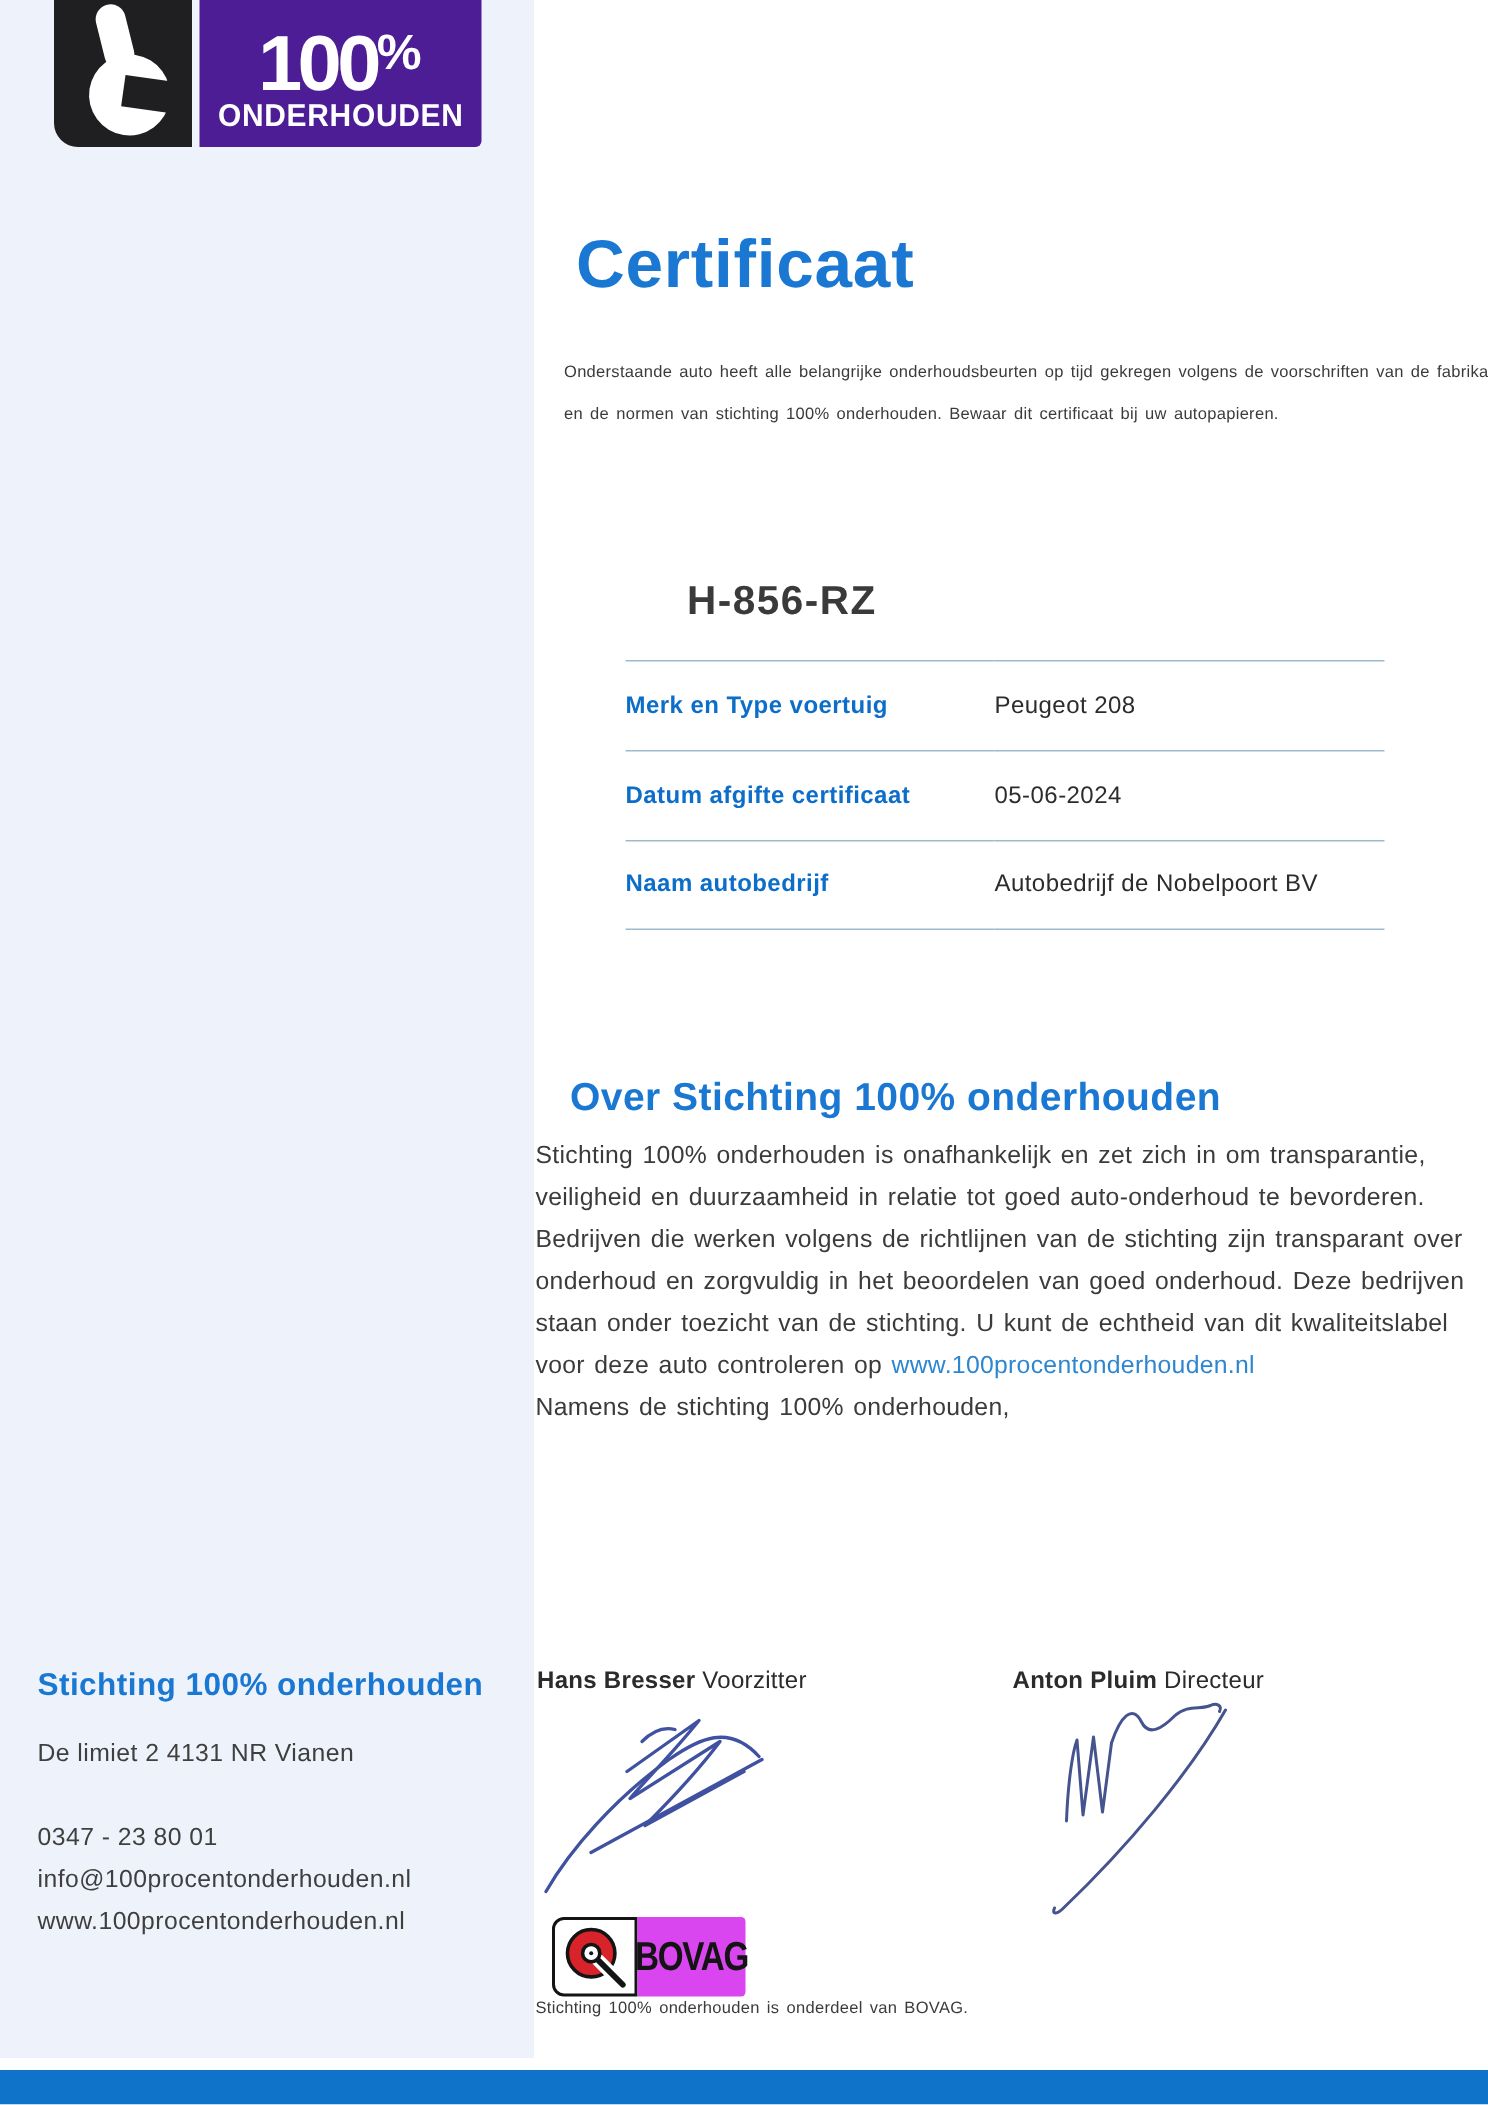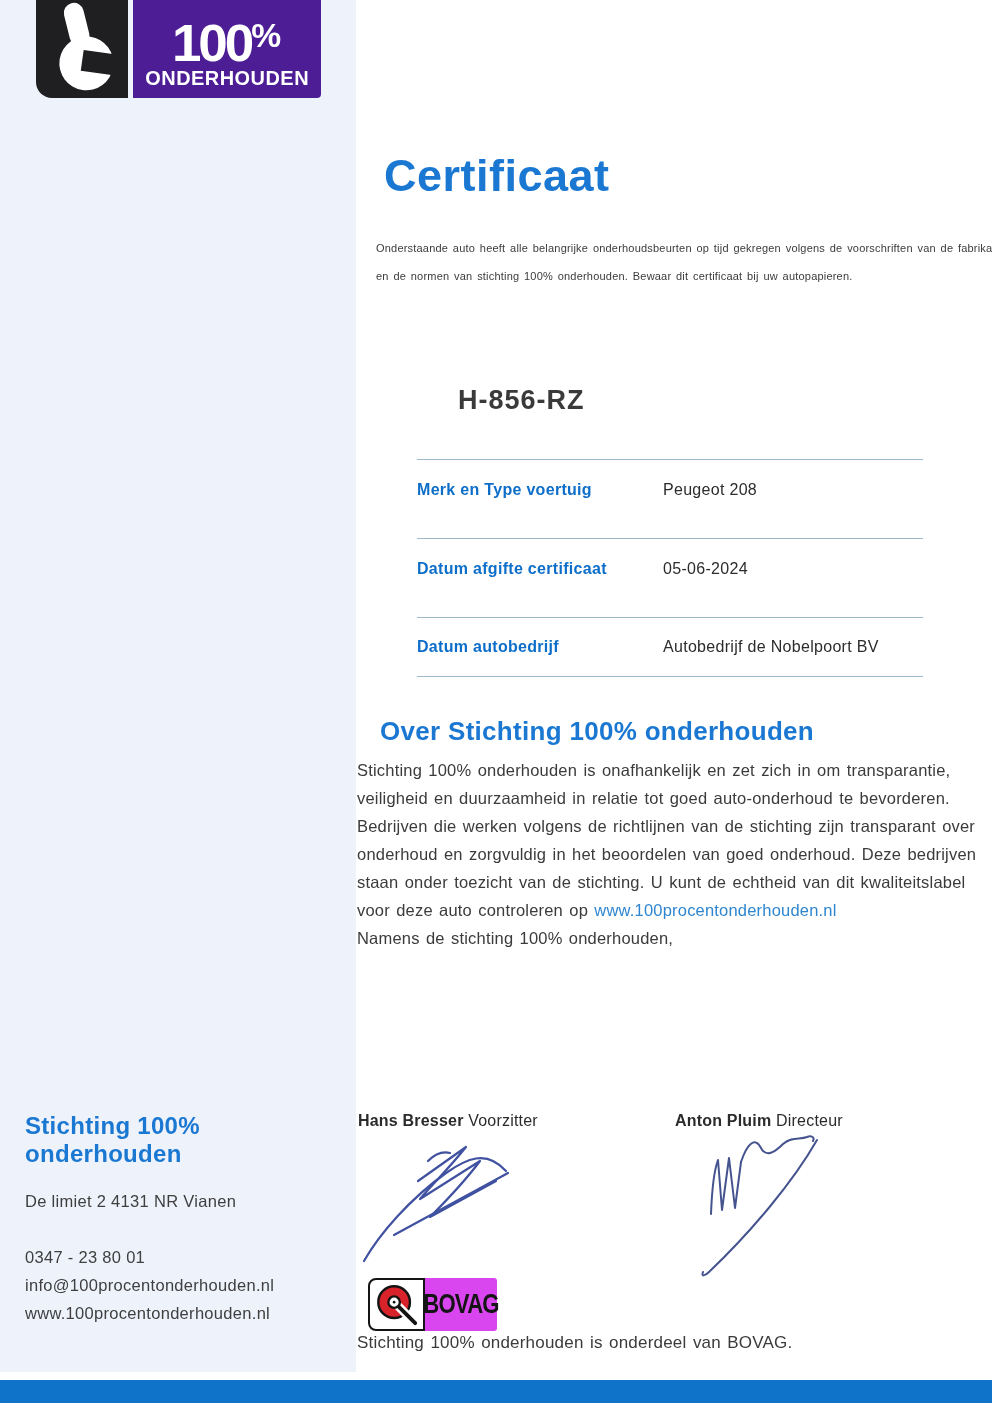--- a/index.html
+++ b/index.html
@@ -53,40 +53,40 @@
     color:#3b3b3b;
   }
   
   .plate {
     position:absolute; left:458px; top:385px;
     font-size:27px; font-weight:bold; color:#3a3a3a; letter-spacing:1px;
   }
   .details {
     position:absolute; left:417px; top:440px; width:511px;
   }
-  .detail-row { display:flex; gap:0; height:60px;margin-top:19px; }
+  .detail-row { display:flex; gap:0; height:60px; }
   .detail-row .cell { border-top:1px solid #9db9ce; display:flex; align-items:center; }
   .detail-row.last .cell { border-bottom:1px solid #9db9ce; }
   .cell.label { width:246px; font-weight:bold; color:#0d6ec9; font-size:16px; letter-spacing:0.3px; }
   .cell.value { width:260px; color:#2c2c2c; font-size:16px; letter-spacing:0.3px; }
   
   .about-title {
     position:absolute; left:380px; top:716px;
     font-size:26px; font-weight:bold; color:#1a78d2; letter-spacing:0.3px;
   }
   .about-body {
     position:absolute; left:357px; top:756px; width:634px;
     font-size:16.5px; line-height:28px; letter-spacing:0.2px; word-spacing:1.5px;
     color:#3b3b3b;
   }
   .about-body .weblink { color:#2e86d0; cursor:pointer; }
   .about-closing { display:block; }
   
   .contact { position:absolute; left:25px; top:1112px; width:320px; }
-  .contact-org { font-size:24px; font-weight:bold; color:#1a78d2; letter-spacing:0.3px; }
+  .contact-org { font-size:21px; font-weight:bold; color:#1a78d2; letter-spacing:0.3px; }
   .contact-address { margin-top:24px; font-size:16.5px; letter-spacing:0.3px; color:#3f3f3f; }
   .contact-lines { margin-top:32px; font-size:16.5px; line-height:28px; letter-spacing:0.3px; color:#3f3f3f; }
   
   .sig-label { position:absolute; top:1112px; font-size:16px; color:#2b2b2b; letter-spacing:0.2px; }
   .sig-label.hans { left:358px; }
   .sig-label.anton { left:675px; }
   .sig-label b { font-weight:bold; }
   .sig-svg { position:absolute; }
   .sig-svg.hans { left:358px; top:1133px; }
   .sig-svg.anton { left:693px; top:1128px; }
@@ -101,21 +101,21 @@
     width:72px; height:53px; background:#d946ef;
     border-radius:0 3px 3px 0;
     display:flex; align-items:center; justify-content:center;
   }
   .bovag-word {
     font-weight:bold; font-size:27px; color:#141414;
     transform:scaleX(0.82); letter-spacing:-1px;
   }
   .bovag-note {
     position:absolute; left:357px; top:1333px;
-    font-size:17px; letter-spacing:0.2px; word-spacing:1.5px; color:#3b3b3b;
+    font-size:11px; letter-spacing:0.2px; word-spacing:1.5px; color:#3b3b3b;
   }
 </style>
 </head>
 <body>
 
 <div class="sidebar"></div>
 
 <div class="logo">
   <div class="logo-iconbox">
     <svg width="92" height="98" viewBox="0 0 92 98">
@@ -141,21 +141,21 @@
 <div class="details">
   <div class="detail-row">
     <div class="cell label">Merk en Type voertuig</div>
     <div class="cell value">Peugeot 208</div>
   </div>
   <div class="detail-row">
     <div class="cell label">Datum afgifte certificaat</div>
     <div class="cell value">05-06-2024</div>
   </div>
   <div class="detail-row last">
-    <div class="cell label">Datum autobedrijf</div>
+    <div class="cell label">Naam autobedrijf</div>
     <div class="cell value">Autobedrijf de Nobelpoort BV</div>
   </div>
 </div>
 
 <div class="about-title">Over Stichting 100% onderhouden</div>
 <p class="about-body"><span>Stichting 100% onderhouden is onafhankelijk en zet zich in om transparantie, veiligheid en duurzaamheid in relatie tot goed auto-onderhoud te bevorderen. Bedrijven die werken volgens de richtlijnen van de stichting zijn transparant over onderhoud en zorgvuldig in het beoordelen van goed onderhoud. Deze bedrijven staan onder toezicht van de stichting. U kunt de echtheid van dit kwaliteitslabel voor deze auto controleren op </span><span class="weblink">www.100procentonderhouden.nl</span><span class="about-closing">Namens de stichting 100% onderhouden,</span></p>
 
 <div class="contact">
   <div class="contact-org">Stichting 100% onderhouden</div>
   <div class="contact-address">De limiet 2 4131 NR Vianen</div>

